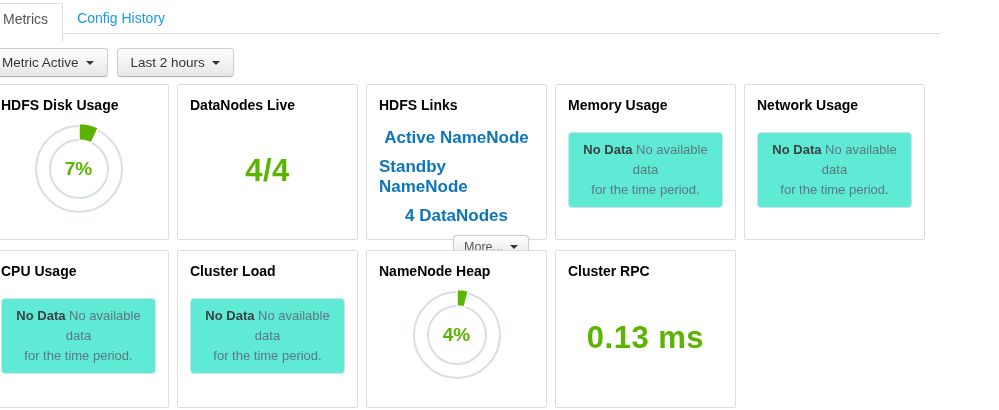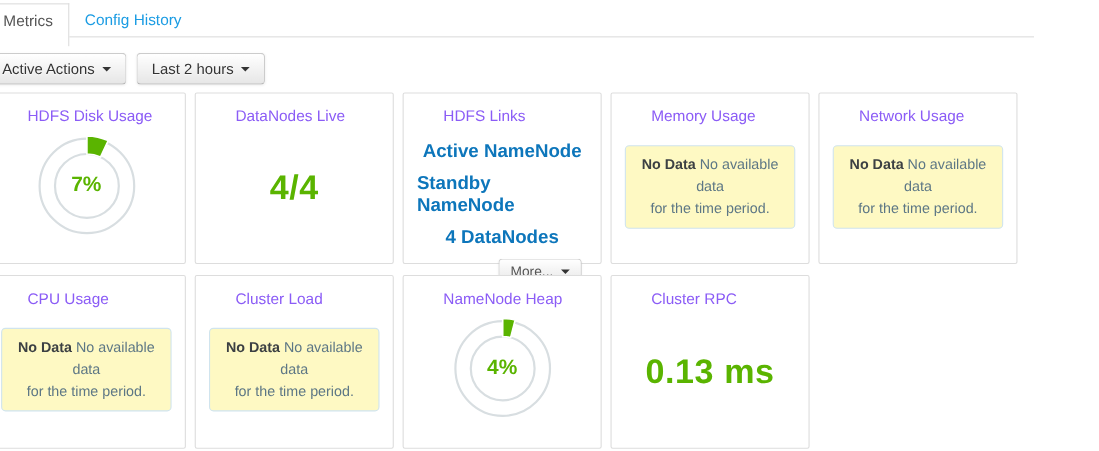--- a/index.html
+++ b/index.html
@@ -48,40 +48,40 @@
   
   .grid { margin-top: 7px; }
   .row { display: flex; gap: 8px; margin-bottom: 10px; }
   .card {
     box-sizing: border-box; width: 181px; background: #fff;
     border: 1px solid #ddd; border-radius: 2px;
     padding: 12px 12px; display: flex; flex-direction: column;
   }
   .row1 .card { height: 156px; }
   .row2 .card { height: 158px; }
-  .card-title { font-size: 14px; font-weight: normal; color: #8b5cf6; line-height: 17px; margin-left: 24px; }
+  .card-title { font-size: 14px; font-weight: bold; color: #000000; line-height: 17px; }
   .card-body { flex: 1; display: flex; align-items: center; justify-content: center; }
   .card-body.top { align-items: flex-start; padding-top: 7px; }
 
   .big-number { font-size: 31px; font-weight: bold; color: #5ab400; letter-spacing: 0.5px; }
   .big-number.muted { color: #ccd2d6; }
 
   
   .donut { position: relative; width: 96px; height: 96px; }
   .donut svg { position: absolute; top: 0; left: 0; }
   .donut-label {
     position: absolute; top: 0; left: 0; right: 0; bottom: 0;
     display: flex; align-items: center; justify-content: center;
     font-size: 19px; font-weight: bold; color: #5ab400;
   }
 
   
   .alert-info {
     margin-top: 11px; width: 100%; box-sizing: border-box;
-    background: #fef9c3; border: 1px solid #d0e4ee; border-radius: 4px;
+    background: #5eead4; border: 1px solid #d0e4ee; border-radius: 4px;
     padding: 7px 6px; text-align: center;
     font-size: 13px; line-height: 20px; color: #5d7785;
   }
   .alert-info strong { color: #3c4043; }
 
   
   .links-body { flex: 1; display: flex; flex-direction: column; align-items: center; padding-top: 14px; }
   .widget-link { font-size: 17px; font-weight: bold; color: #0d76bb; margin-bottom: 9px; cursor: pointer; }
   .more-wrap { display: flex; justify-content: flex-end; padding-right: 5px; align-items: center; }
   .btn-small { padding: 3px 10px; font-size: 12.5px; line-height: 16px; color: #555; }
@@ -94,21 +94,21 @@
   <div class="tabs">
     <div class="nav-line"></div>
     <div class="tab-row">
       <div class="tab active">Metrics</div>
       <div class="tab">Config History</div>
     </div>
   </div>
 
   <div class="toolbar">
     <div class="btn">
-      <span>Active Actions</span>
+      <span>Metric Active</span>
       <span class="caret"></span>
     </div>
     <div class="btn">
       <span>Last 2 hours</span>
       <span class="caret"></span>
     </div>
   </div>
 
   <div class="grid">
 

